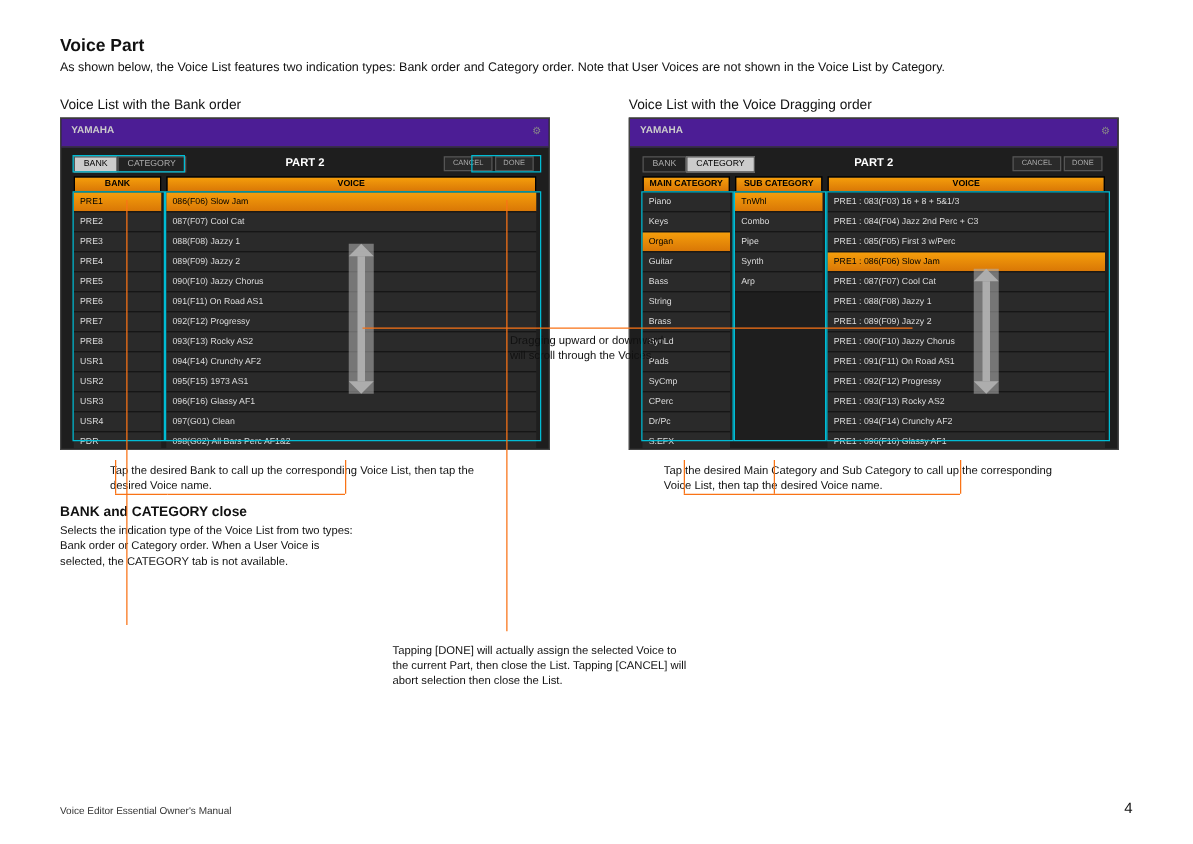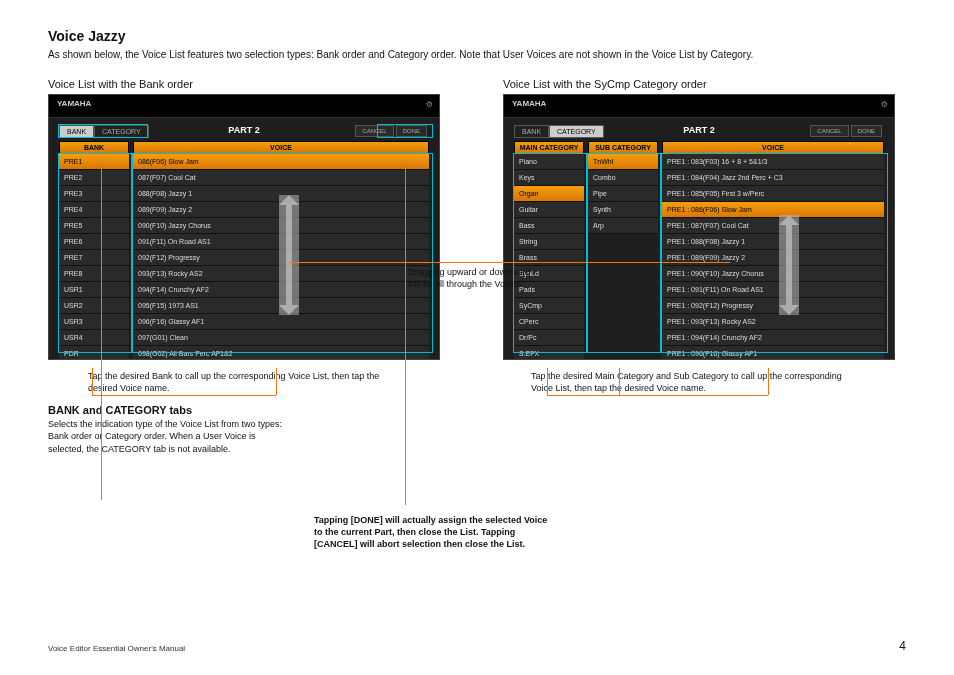--- a/index.html
+++ b/index.html
@@ -3,21 +3,21 @@
 <meta charset="utf-8">
 <style>
   html, body { margin:0; padding:0; background:#fff; font-family:Helvetica, Arial, sans-serif; color:#111; width:954px; }
   .page { width:954px; height:675px; position:relative; box-sizing:border-box; padding:28px 48px 0 48px; }
   h2.title { font-size:14px; font-weight:bold; margin:0 0 4px 0; }
   .intro { font-size:10px; line-height:1.4; margin:0 0 16px 0; }
   .columns { display:flex; gap:52px; }
   .col { flex:1; position:relative; }
   .col-title { font-size:11px; font-weight:normal; margin:0 0 4px 0; }
   .screenshot { width:390px; height:264px; background:#1e1e1e; border:1px solid #444; position:relative; overflow:hidden; }
-  .sshdr { position:absolute; top:0; left:0; right:0; height:22px; background:#000000; border-bottom:1px solid #333; }
+  .sshdr { position:absolute; top:0; left:0; right:0; height:22px; background:#4c1d95; border-bottom:1px solid #333; }
   .brand { position:absolute; left:8px; top:4px; color:#ccc; font-size:8px; font-weight:bold; }
   .gear { position:absolute; right:6px; top:5px; color:#888; font-size:8px; }
   .tabs { position:absolute; left:10px; top:30px; display:flex; }
   .tab { font-size:7px; padding:2px 7px; border:1px solid #555; background:#222; color:#aaa; }
   .tab.active { background:#ccc; color:#000; }
   .part-title { position:absolute; top:30px; left:0; right:0; text-align:center; color:#fff; font-size:9px; font-weight:bold; }
   .dlg-btns { position:absolute; right:12px; top:30px; display:flex; gap:2px; }
   .dlg-btn { font-size:6px; padding:2px 6px; background:#2a2a2a; color:#aaa; border:1px solid #555; }
   .list-area { position:absolute; top:46px; left:10px; right:10px; bottom:6px; }
   .bank-panel { position:absolute; left:0; top:0; width:70px; bottom:0; }
@@ -41,22 +41,22 @@
   .drag-arrow { position:absolute; width:20px; background:rgba(180,180,180,0.55); }
   .drag-arrow .shaft { position:absolute; left:7px; top:10px; bottom:10px; width:6px; background:rgba(180,180,180,0.9); }
   .drag-arrow .head-up, .drag-arrow .head-down { position:absolute; left:0; width:0; height:0; border-left:10px solid transparent; border-right:10px solid transparent; }
   .drag-arrow .head-up { top:0; border-bottom:10px solid rgba(180,180,180,0.9); }
   .drag-arrow .head-down { bottom:0; border-top:10px solid rgba(180,180,180,0.9); }
 </style>
 </head>
 <body>
 <div class="page">
 
-<h2 class="title">Voice Jazzy</h2>
-<p class="intro">As shown below, the Voice List features two selection types: Bank order and Category order. Note that User Voices are not shown in the Voice List by Category.</p>
+<h2 class="title">Voice Part</h2>
+<p class="intro">As shown below, the Voice List features two indication types: Bank order and Category order. Note that User Voices are not shown in the Voice List by Category.</p>
 
 <div class="columns">
 
   <div class="col">
     <p class="col-title">Voice List with the Bank order</p>
 
     <div class="screenshot" id="ss-bank">
       <div class="sshdr">
         <span class="brand">YAMAHA</span>
         <span class="gear">⚙</span>
@@ -126,26 +126,26 @@
 
     <div class="callout-line" style="left:228px; top:290px; width:1px; height:27px;"></div>
     <div class="callout-line" style="left:86px; top:317px; width:142px; height:1px;"></div>
 
     <div class="callout-line" style="left:54px; top:66px; width:1px; height:0px;"></div>
 
     <div class="callout-line" style="left:356px; top:64px; width:1px; height:0px;"></div>
 
     <p class="note" style="margin-left:40px; margin-top:10px; width:300px;">Tap the desired Bank to call up the corresponding Voice List, then tap the desired Voice name.</p>
 
-    <p class="block-heading">BANK and CATEGORY tabs</p>
+    <p class="block-heading">BANK and CATEGORY close</p>
     <p class="note" style="width:240px; margin:0;">Selects the indication type of the Voice List from two types: Bank order or Category order. When a User Voice is selected, the CATEGORY tab is not available.</p>
   </div>
 
   <div class="col">
-    <p class="col-title">Voice List with the SyCmp Category order</p>
+    <p class="col-title">Voice List with the Voice Dragging order</p>
 
     <div class="screenshot" id="ss-cat">
       <div class="sshdr">
         <span class="brand">YAMAHA</span>
         <span class="gear">⚙</span>
       </div>
       <div class="part-title">PART 2</div>
       <div class="tabs">
         <span class="tab">BANK</span>
         <span class="tab active">CATEGORY</span>
@@ -220,21 +220,21 @@
     <div class="callout-line" style="left:44px; top:317px; width:221px; height:1px;"></div>
 
     <p class="note" style="margin-left:28px; margin-top:10px; width:320px;">Tap the desired Main Category and Sub Category to call up the corresponding Voice List, then tap the desired Voice name.</p>
   </div>
 </div>
 
 <div class="callout-line" style="left:290px; top:262px; width:440px; height:1px;"></div>
 
 <p class="note" style="position:absolute; left:408px; top:257px; width:130px;">Dragging upward or downward will scroll through the Voices.</p>
 
-<p class="note" style="position:absolute; left:314px; top:505px; width:240px;font-weight:bold;">Tapping [DONE] will actually assign the selected Voice to the current Part, then close the List. Tapping [CANCEL] will abort selection then close the List.</p>
+<p class="note" style="position:absolute; left:314px; top:505px; width:240px;">Tapping [DONE] will actually assign the selected Voice to the current Part, then close the List. Tapping [CANCEL] will abort selection then close the List.</p>
 
 <div class="callout-line" style="left:405px; top:160px; width:1px; height:345px;"></div>
 
 <div class="callout-line" style="left:101px; top:160px; width:1px; height:340px;"></div>
 
 <span class="footer-left">Voice Editor Essential Owner's Manual</span>
 <span class="footer-right">4</span>
 
 </div>
 

